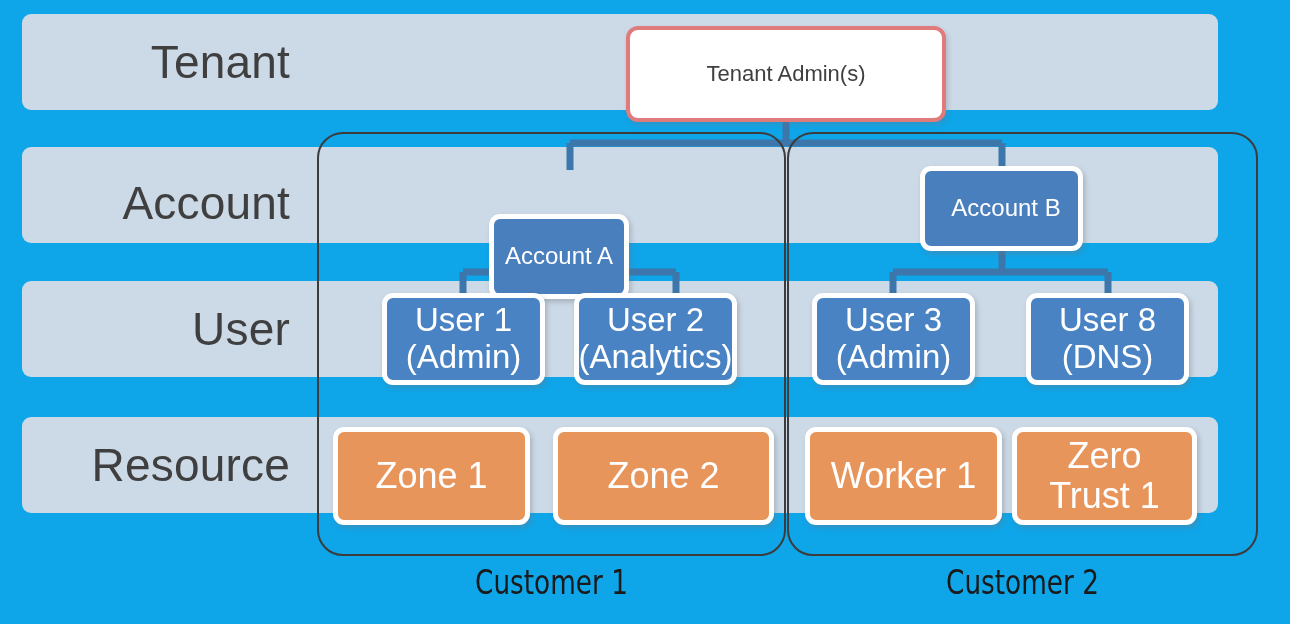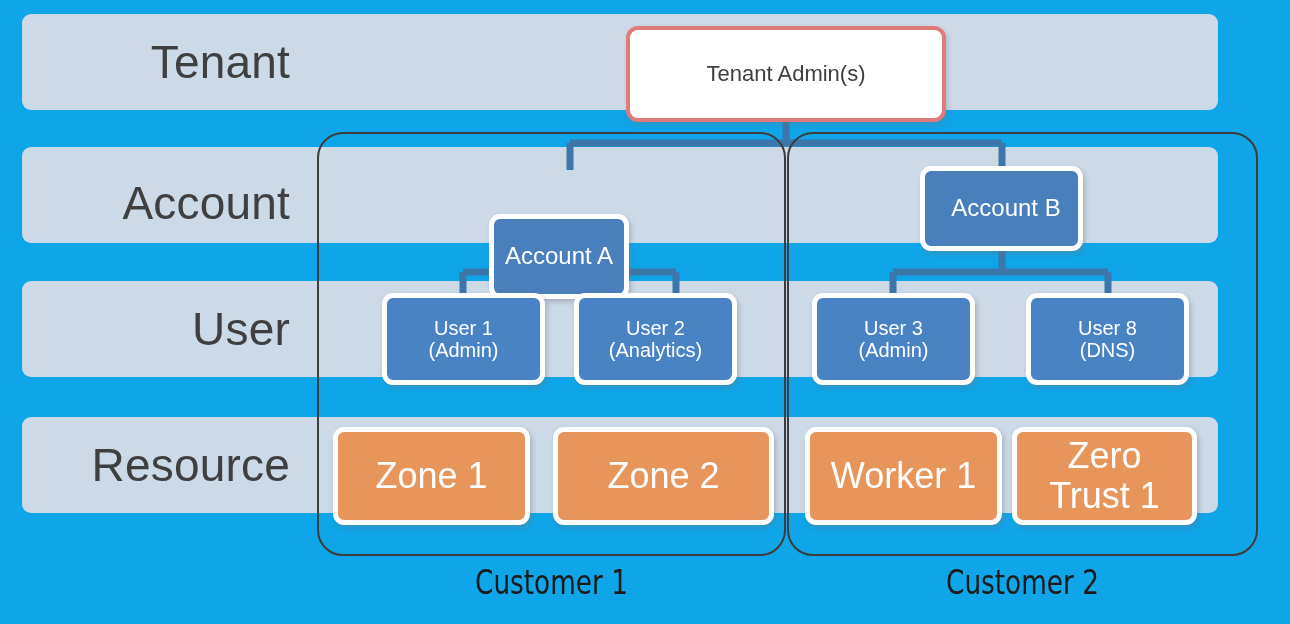--- a/index.html
+++ b/index.html
@@ -94,21 +94,21 @@
     color: #3f3f3f;
     border-radius: 12px;
     box-shadow: 2px 3px 5px rgba(110,120,130,0.30);
   }
   .node.account {
     background: #4a7fbd;
     font-size: 24px;
   }
   .node.user {
     background: #4a83c4;
-    font-size: 20px;
+    font-size: 33px;
   }
   .node.resource {
     background: #e8955c;
     font-size: 36px;
   }
   .node.tenant-admin {
     font-size: 22px;
   }
 </style>
 </head>

